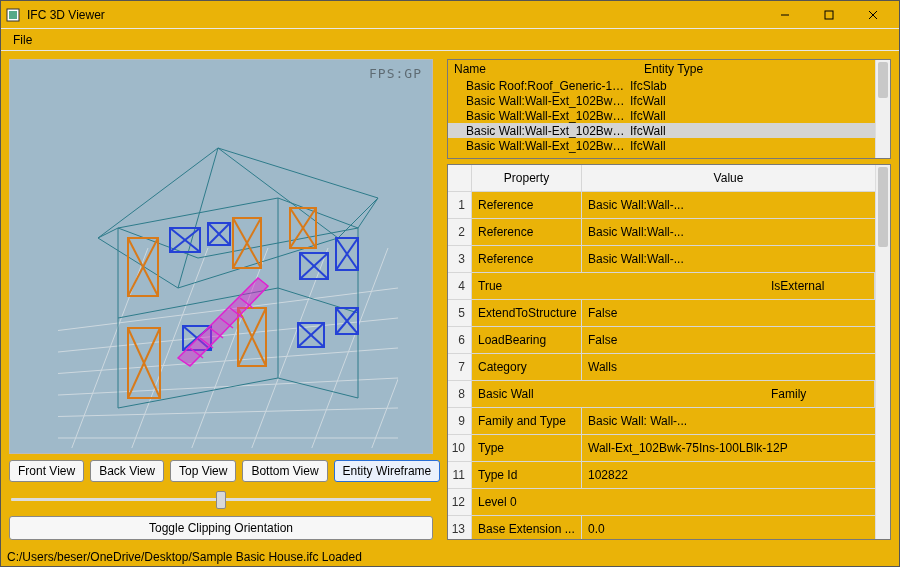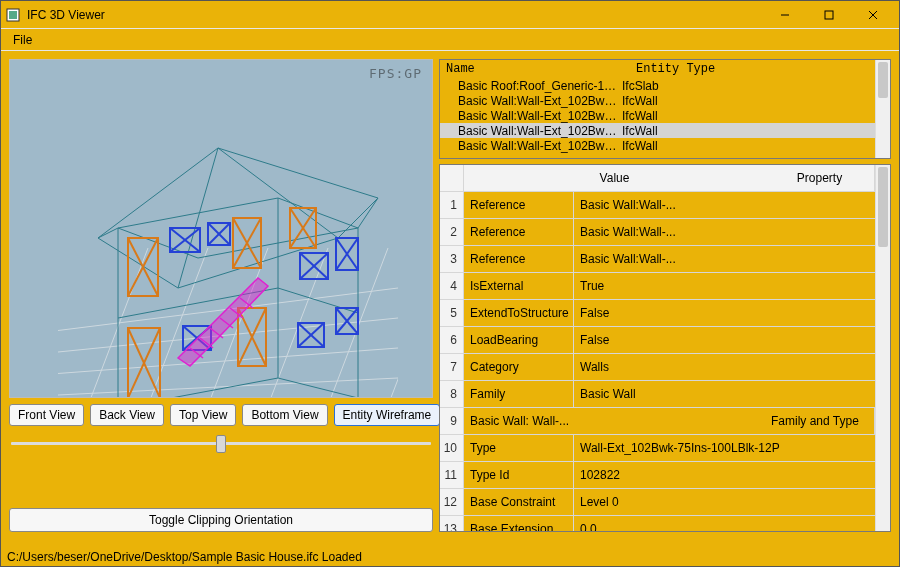--- a/index.html
+++ b/index.html
@@ -5,59 +5,59 @@
   * { box-sizing: border-box; font-family: "Segoe UI", Tahoma, sans-serif; font-size: 12px; }
   html,body { margin:0; padding:0; width:900px; height:567px; background:#fff; color:#000; }
   .window { width:900px; height:567px; display:flex; flex-direction:column; border:1px solid #555; background:#eab308; }
   .titlebar { height:28px; display:flex; align-items:center; padding:0 4px; border-bottom:1px solid #e6e6e6; }
   .titlebar .appicon { width:16px; height:16px; margin-right:6px; display:flex; align-items:center; justify-content:center; }
   .titlebar .title { flex:1; }
   .winbtns { display:flex; }
   .winbtn { width:44px; height:28px; display:flex; align-items:center; justify-content:center; }
   .menubar { height:22px; display:flex; align-items:center; padding:0 6px; border-bottom:1px solid #e6e6e6; }
   .menuitem { padding:2px 6px; }
-  .content { flex:1; display:flex; padding:8px; gap:6px; overflow:hidden;justify-content:space-between; }
+  .content { flex:1; display:flex; padding:8px; gap:14px; overflow:hidden;justify-content:space-between; }
   .left { width:424px; display:flex; flex-direction:column; gap:6px; }
   .viewport { flex:1; background:#9fb9c9; border:1px solid #bbb; position:relative; overflow:hidden; }
   .fps { position:absolute; top:6px; right:10px; font-family:monospace; color:rgba(30,30,30,0.5); letter-spacing:1px; font-size:13px; }
   .viewbtns { display:flex; gap:6px; }
   .btn { border:1px solid #888; border-radius:3px; background:#f7f7f7; padding:3px 8px; cursor:default; white-space:nowrap; }
   .btn.active { border:1px solid #2a6fd6; background:#eaf1fc; }
   .chkrow { display:flex; align-items:center; gap:5px; padding:1px 2px; }
   .check { width:13px; height:13px; border:1px solid #555; border-radius:2px; background:#fff; }
   .slider { height:22px; position:relative; margin:0 2px; }
   .slider-track { position:absolute; top:10px; left:0; right:0; height:3px; background:#dcdcdc; border-radius:1px; }
   .slider-thumb { position:absolute; top:3px; left:50%; transform:translateX(-50%); width:10px; height:18px; background:#d8d8d8; border:1px solid #888; border-radius:2px; }
-  .widebtn { border:1px solid #888; border-radius:3px; background:#f7f7f7; padding:4px 0; text-align:center; cursor:default;margin-top:48px; }
+  .widebtn { border:1px solid #888; border-radius:3px; background:#f7f7f7; padding:4px 0; text-align:center; cursor:default; }
   .right { flex:1; display:flex; flex-direction:column; gap:5px; overflow:hidden; }
   .listbox { border:1px solid #787878; height:100px; display:flex; }
   .listcols { flex:1; overflow:hidden; display:flex; flex-direction:column; }
   .listhdr { display:flex; }
-  .listhdr .colh { padding:2px 6px;font-family:Liberation Mono, monospace; }
+  .listhdr .colh { padding:2px 6px; }
   .listhdr .c1 { width:190px; }
   .listrow { display:flex; height:15px; align-items:center; }
   .listrow.sel { background:#d4d4d4; }
   .listrow .c1 { width:180px; padding-left:18px; overflow:hidden; text-overflow:ellipsis; white-space:nowrap; }
   .listrow .c2 { flex:1; padding-left:2px; }
   .vscroll { width:15px; background:#f0f0f0; border-left:1px solid #ddd; position:relative; }
   .vscroll .thumb { position:absolute; left:2px; right:2px; background:#c8c8c8; border-radius:2px; }
   .proptable { flex:1; border:1px solid #787878; display:flex; overflow:hidden; }
   .proptable .tbl { flex:1; overflow:hidden; }
   .prow { display:flex; height:27px; border-bottom:1px solid #d6d6d6; align-items:center; }
   .prow.head .pc { justify-content:center; font-weight:400; }
   .pc { display:flex; align-items:center; padding:0 6px; height:100%; border-right:1px solid #d6d6d6; overflow:hidden; white-space:nowrap; text-overflow:ellipsis; }
   .pc.idx { width:24px; justify-content:flex-end; padding-right:6px; color:#333; background:#f3f3f3; }
   .pc.pname { width:110px; }
   .pc.pval { flex:1; border-right:0; }
   .prow.head .pc.idx { background:#f3f3f3; }
   .prow.head .pc.pname { background:#f3f3f3; }
   .prow.head .pc.pval { background:#f3f3f3; }
   .rightscroll { width:15px; background:#f0f0f0; border-left:1px solid #ddd; position:relative; }
   .rightscroll .thumb { position:absolute; left:2px; right:2px; top:2px; height:80px; background:#c8c8c8; border-radius:2px; }
-  .statusbar { height:18px; padding:0 6px; display:flex; align-items:center;margin-top:8px; }
+  .statusbar { height:18px; padding:0 6px; display:flex; align-items:center; }
   
   .house { position:absolute; left:48px; top:18px; }
 </style>
 </head>
 <body>
 
 <div class="window">
 
   <div class="titlebar">
     <span class="appicon">
@@ -232,82 +232,81 @@
         </div>
         <div class="vscroll">
           <div class="thumb" style="top:2px;height:36px"></div>
         </div>
       </div>
 
       <div class="proptable">
         <div class="tbl">
           <div class="prow head">
             <div class="pc idx"></div>
+            <div class="pc pname">Property</div>
             <div class="pc pval">Value</div>
-            <div class="pc pname">Property</div>
           </div>
           <div id="proprows">
               <div class="prow">
                 <div class="pc idx">1</div>
                 <div class="pc pname">Reference</div>
                 <div class="pc pval">Basic Wall:Wall-...</div>
               </div>
               <div class="prow">
                 <div class="pc idx">2</div>
                 <div class="pc pname">Reference</div>
                 <div class="pc pval">Basic Wall:Wall-...</div>
               </div>
               <div class="prow">
                 <div class="pc idx">3</div>
                 <div class="pc pname">Reference</div>
                 <div class="pc pval">Basic Wall:Wall-...</div>
               </div>
               <div class="prow">
                 <div class="pc idx">4</div>
+                <div class="pc pval">True</div>
                 <div class="pc pname">IsExternal</div>
-                <div class="pc pval">True</div>
               </div>
               <div class="prow">
                 <div class="pc idx">5</div>
                 <div class="pc pname">ExtendToStructure</div>
                 <div class="pc pval">False</div>
               </div>
               <div class="prow">
                 <div class="pc idx">6</div>
                 <div class="pc pname">LoadBearing</div>
                 <div class="pc pval">False</div>
               </div>
               <div class="prow">
                 <div class="pc idx">7</div>
                 <div class="pc pname">Category</div>
                 <div class="pc pval">Walls</div>
               </div>
               <div class="prow">
                 <div class="pc idx">8</div>
+                <div class="pc pval">Basic Wall</div>
                 <div class="pc pname">Family</div>
-                <div class="pc pval">Basic Wall</div>
               </div>
               <div class="prow">
                 <div class="pc idx">9</div>
+                <div class="pc pname">Family and Type</div>
                 <div class="pc pval">Basic Wall: Wall-...</div>
-                <div class="pc pname">Family and Type</div>
               </div>
               <div class="prow">
                 <div class="pc idx">10</div>
                 <div class="pc pname">Type</div>
                 <div class="pc pval">Wall-Ext_102Bwk-75Ins-100LBlk-12P</div>
               </div>
               <div class="prow">
                 <div class="pc idx">11</div>
                 <div class="pc pname">Type Id</div>
                 <div class="pc pval">102822</div>
               </div>
               <div class="prow">
                 <div class="pc idx">12</div>
-                <div class="pc pname">Base Constraint</div>
                 <div class="pc pval">Level 0</div>
               </div>
               <div class="prow">
                 <div class="pc idx">13</div>
                 <div class="pc pname">Base Extension ...</div>
                 <div class="pc pval">0.0</div>
               </div>
             </div>
         </div>
         <div class="rightscroll">

